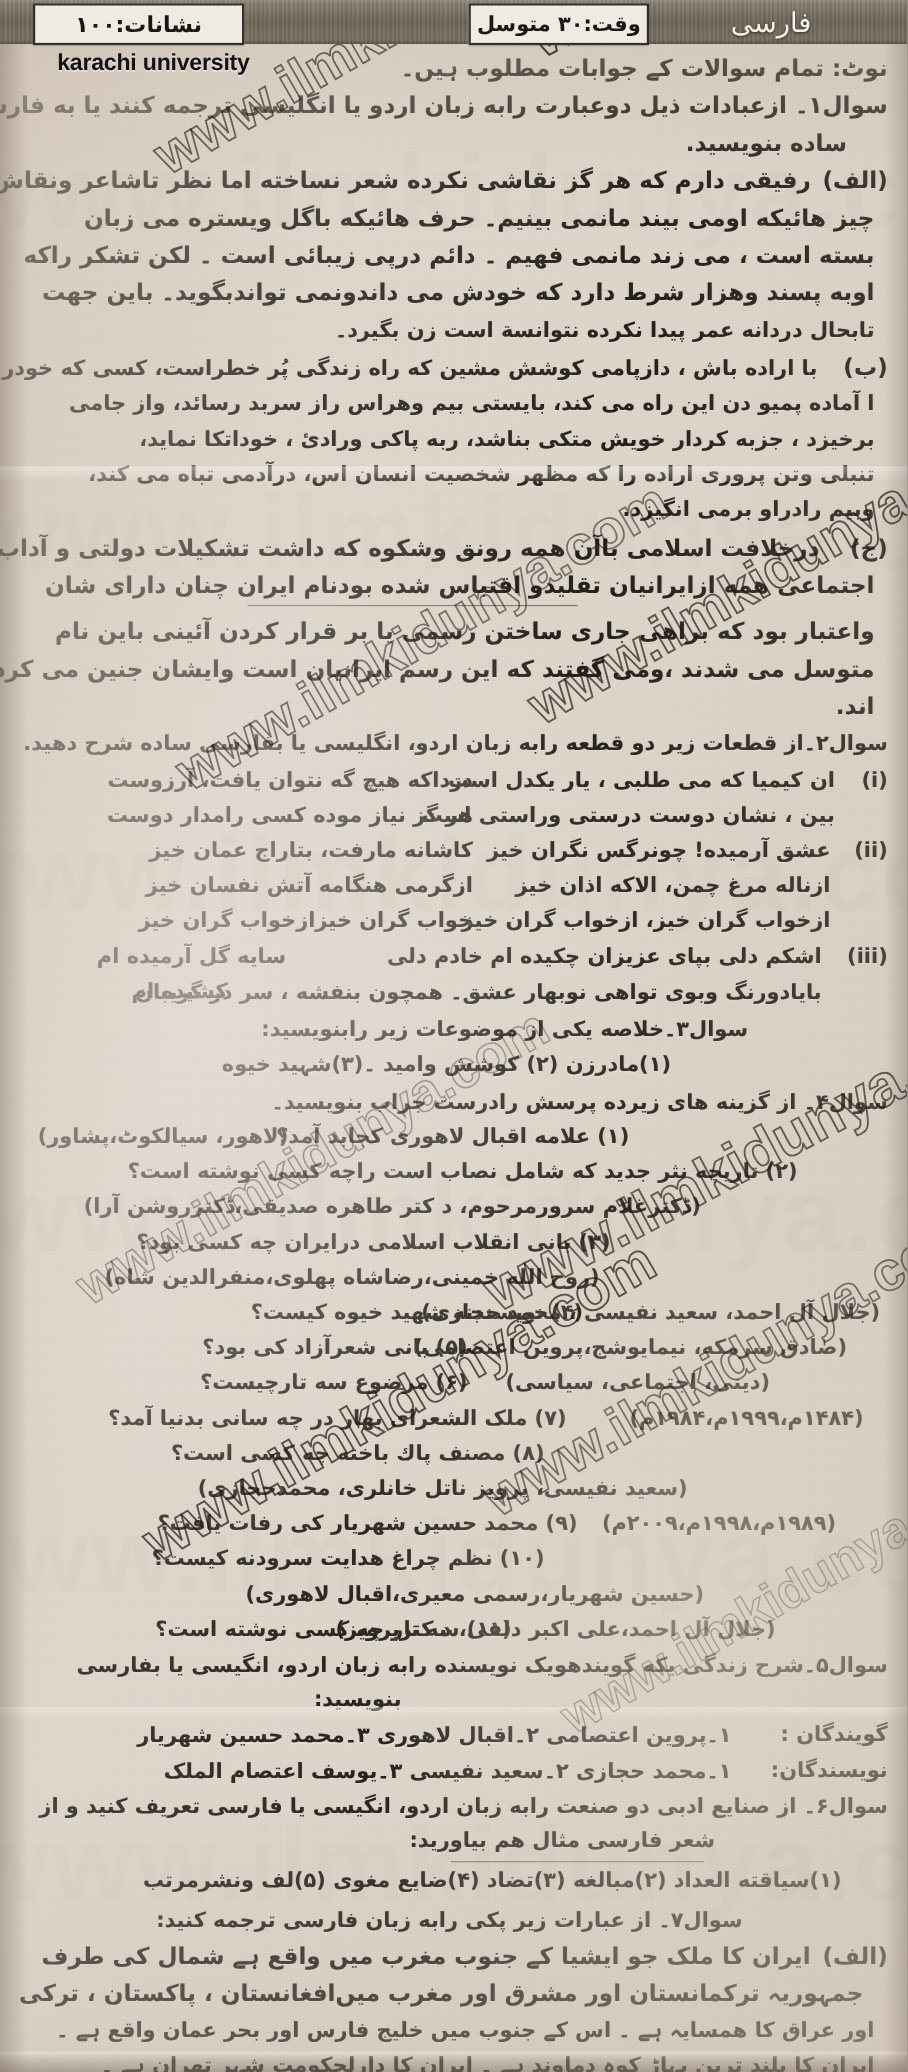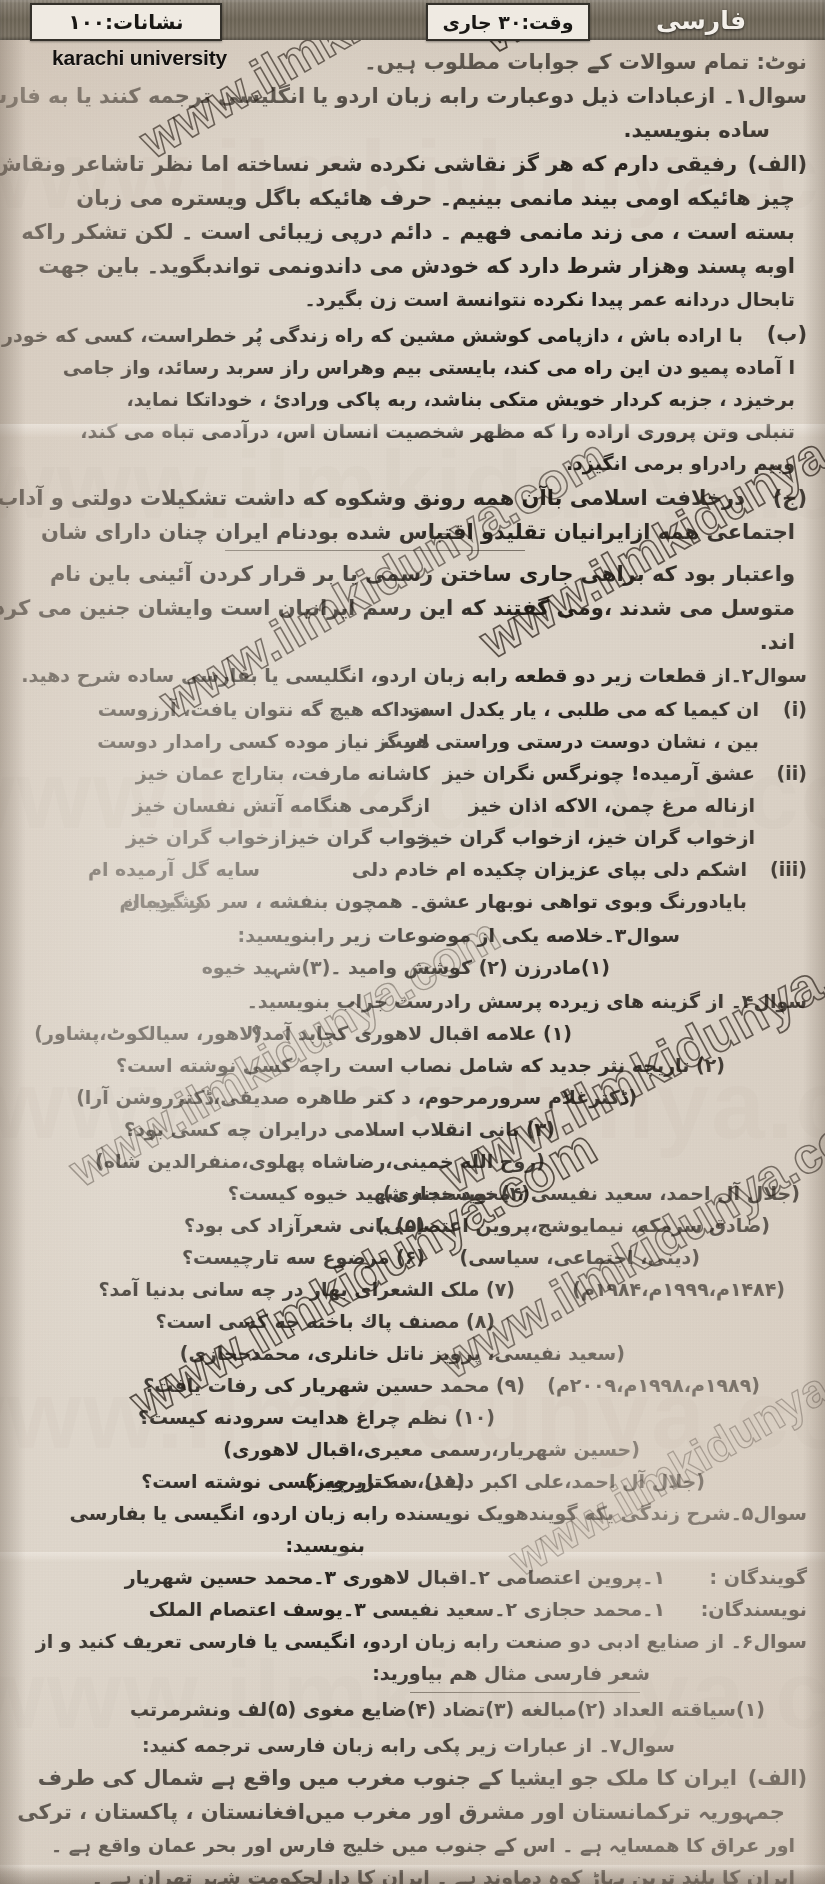--- a/index.html
+++ b/index.html
@@ -77,21 +77,21 @@
     direction: rtl;
   }
   #time-box {
     left: 426px; top: 3px; width: 160px; height: 34px;
     font-size: 19px; font-weight: 700;
   }
   #subject-text {
     position: absolute;
     left: 596px; top: 1px; width: 210px; height: 38px;
     display: flex; align-items: center; justify-content: center;
-    color: #f4f0ea; font-size: 25px; font-weight: 700;
+    color: #f4f0ea; font-size: 25px; font-weight: 400;
     text-shadow: 0 1px 3px rgba(0,0,0,0.65);
     direction: rtl;
   }
 
   
   #university-stamp {
     position: absolute;
     left: 52px; top: 46px;
     font-family: "Liberation Sans", sans-serif;
     font-size: 21px;
@@ -169,21 +169,21 @@
     transform-origin: left top;
   }
 </style>
 </head>
 <body>
 
 <div id="page">
 
   <div id="header-strip">
     <div class="hdr-box" id="marks-box">نشانات:۱۰۰</div>
-    <div class="hdr-box" id="time-box">وقت:۳۰ جاری</div>
+    <div class="hdr-box" id="time-box">وقت:۳۰ متوسل</div>
     <div id="subject-text">فارسی</div>
   </div>
 
   <div id="university-stamp">karachi university</div>
 
   <div id="body-wrap">
 
     <div class="line ar" style="right:18px; top:6px;">نوٹ:   تمام سوالات کے جوابات مطلوب ہیں۔</div>
 
     <div class="line ar" style="right:18px; top:40px;">سوال۱۔ ازعبادات ذیل دوعبارت رابه زبان اردو یا انگلیسی ترجمه کنند یا به فارسی</div>

